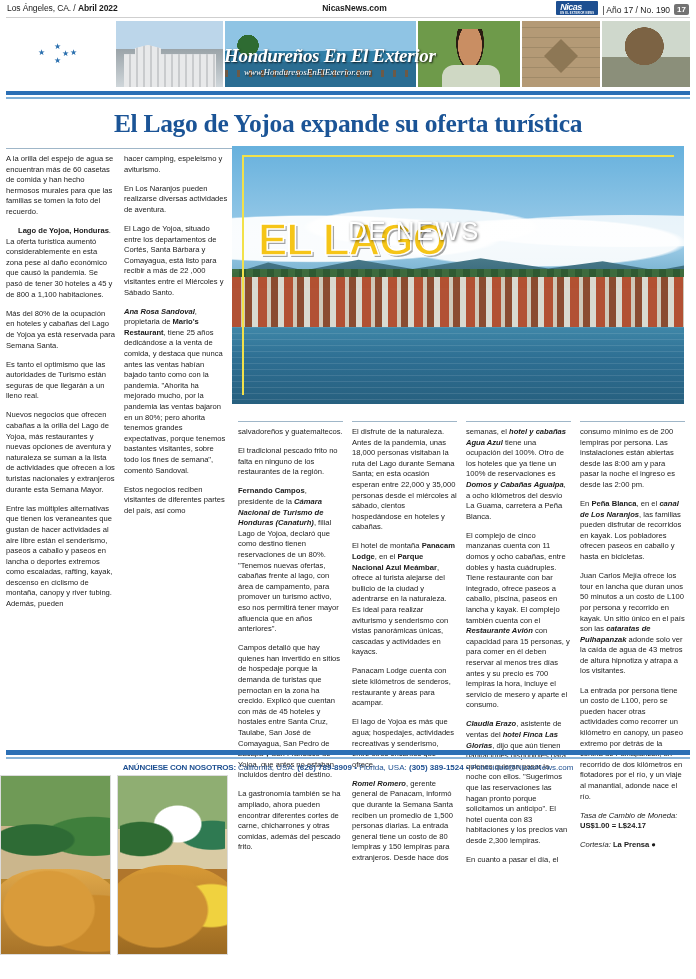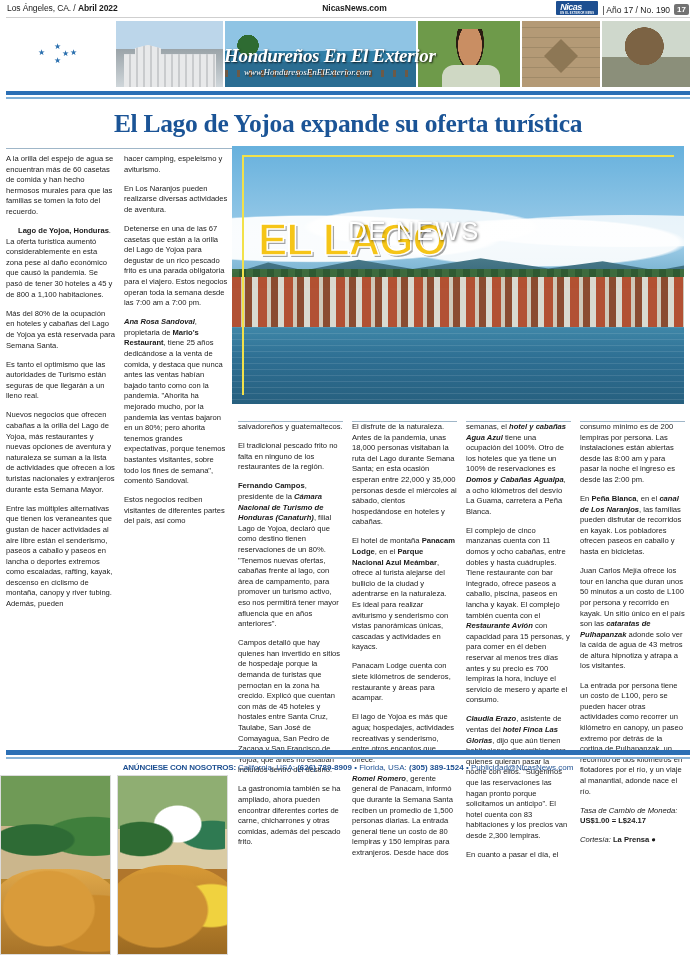--- a/index.html
+++ b/index.html
@@ -196,21 +196,21 @@
     line-height: 10.6px;
     color: #1b1b1b;
     margin-bottom: 8.5px;
     text-align: left;
     font-family: "Liberation Sans", sans-serif;
   }
 
   
   .col.low { border-top: none; padding-top: 0; }
   .col.low .spacer { height: 273px; }
-  .col.low .topline { border-top: 1.5px solid #9fb6c8; }
+  .col.low .topline { border-top: 1.5px solid #9fb6c8; padding-top: 5px; }
 
   
   .photo {
     position: relative;
     overflow: hidden;
     border: 1px solid #dcdcdc;
   }
   .hero {
     position: absolute;
     left: 232px; top: 146px;
@@ -386,21 +386,21 @@
           <p><span>Más del 80% de la ocupación en hoteles y cabañas del Lago de Yojoa ya está reservada para Semana Santa.</span></p>
           <p><span>Es tanto el optimismo que las autoridades de Turismo están seguras de que llegarán a un lleno real.</span></p>
           <p><span>Nuevos negocios que ofrecen cabañas a la orilla del Lago de Yojoa, más restaurantes y nuevas opciones de aventura y naturaleza se suman a la lista de actividades que ofrecen a los turistas nacionales y extranjeros durante esta Semana Mayor.</span></p>
           <p><span>Entre las múltiples alternativas que tienen los veraneantes que gustan de hacer actividades al aire libre están el senderismo, paseos a caballo y paseos en lancha o deportes extremos como escaladas, rafting, kayak, descenso en ciclismo de montaña, canopy y river tubing. Además, pueden</span></p>
         </div>
       </div>
     <div class="col">
         <div class="colbody">
           <p><span>hacer camping, espeleismo y aviturismo.</span></p>
           <p><span>En Los Naranjos pueden realizarse diversas actividades de aventura.</span></p>
-          <p><span>Detenerse en una de las 67 casetas que están a la orilla del Lago de Yojoa para degustar de un rico pescado frito es una parada obligatoria para el viajero. Estos negocios operan toda la semana desde las 7:00 am a 7:00 pm.</span></p>
+          <p><span>El Lago de Yojoa, situado entre los departamentos de Cortés, Santa Bárbara y Comayagua, está listo para recibir a más de 22 ,000 visitantes entre el Miércoles y Sábado Santo.</span></p>
           <p><span style="font-weight: bold; font-style: italic;">Ana Rosa Sandoval</span><span>, propietaria de </span><span style="font-weight: bold;">Mario's Restaurant</span><span>, tiene 25 años dedicándose a la venta de comida, y destaca que nunca antes las ventas habían bajado tanto como con la pandemia. "Ahorita ha mejorado mucho, por la pandemia las ventas bajaron en un 80%; pero ahorita tenemos grandes expectativas, porque tenemos bastantes visitantes, sobre todo los fines de semana", comentó Sandoval.</span></p>
           <p><span>Estos negocios reciben visitantes de diferentes partes del país, así como</span></p>
         </div>
       </div>
     <div class="col low">
         <div class="spacer"></div>
         <div class="topline colbody">
           <p><span>salvadoreños y guatemaltecos.</span></p>
           <p><span>El tradicional pescado frito no falta en ninguno de los restaurantes de la región.</span></p>
           <p><span style="font-weight: bold;">Fernando Campos</span><span>, presidente de la </span><span style="font-weight: bold; font-style: italic;">Cámara Nacional de Turismo de Honduras (Canaturh)</span><span>, filial Lago de Yojoa, declaró que como destino tienen reservaciones de un 80%. "Tenemos nuevas ofertas, cabañas frente al lago, con área de campamento, para promover un turismo activo, eso nos permitirá tener mayor afluencia que en años anteriores".</span></p>

